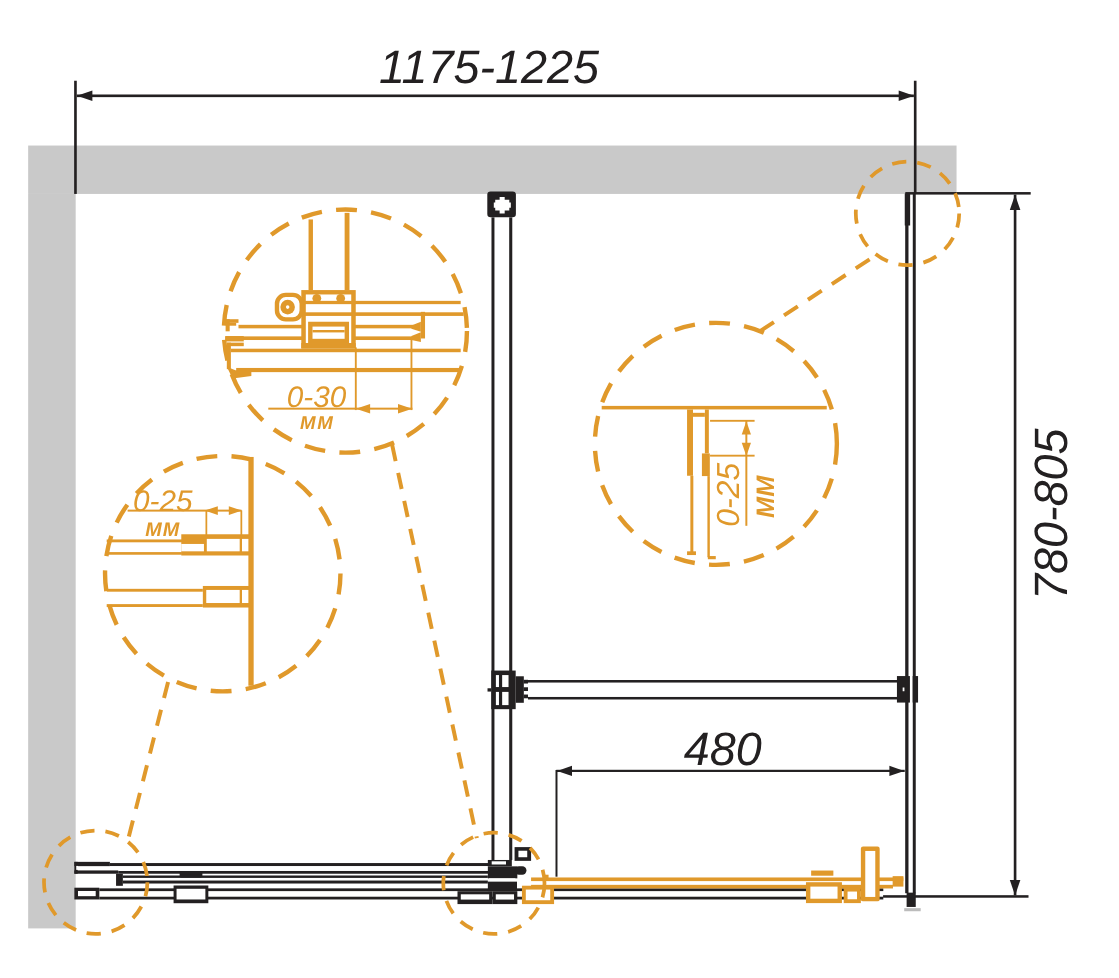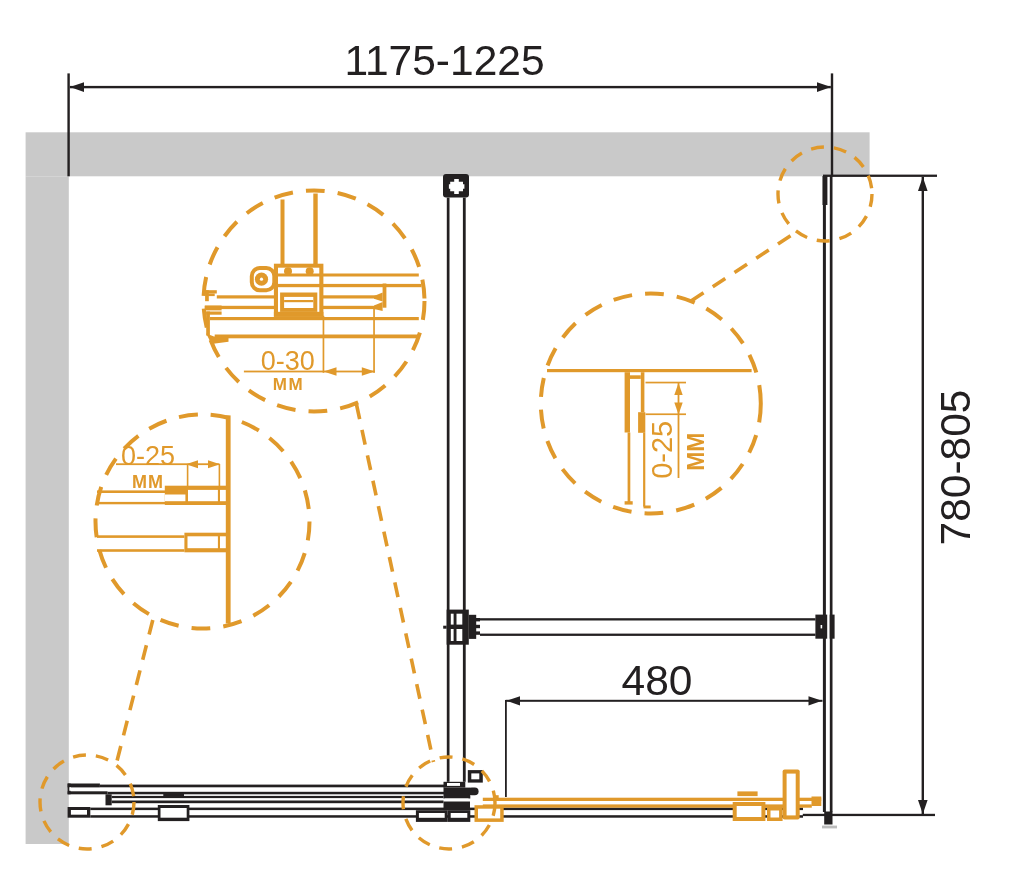--- a/index.html
+++ b/index.html
@@ -1,17 +1,17 @@
 <!DOCTYPE html>
 <html><head>
 <meta charset="utf-8">
 <title>Installation diagram</title>
 <style>
   html,body{margin:0;padding:0;background:#ffffff;}
-  .wrap{width:1017px;height:889px;position:relative;overflow:hidden;}
+  .wrap{width:1017px;height:889px;position:relative;overflow:hidden;font-style:italic;}
   svg{display:block;}
   text{font-family:"Liberation Sans", sans-serif;}
 </style>
 </head>
 <body>
 <div class="wrap">
 <svg width="1017" height="889" viewBox="0 0 1017 889" xmlns="http://www.w3.org/2000/svg">
 
 <rect x="0" y="0" width="1017" height="889" fill="#ffffff"></rect>
 

